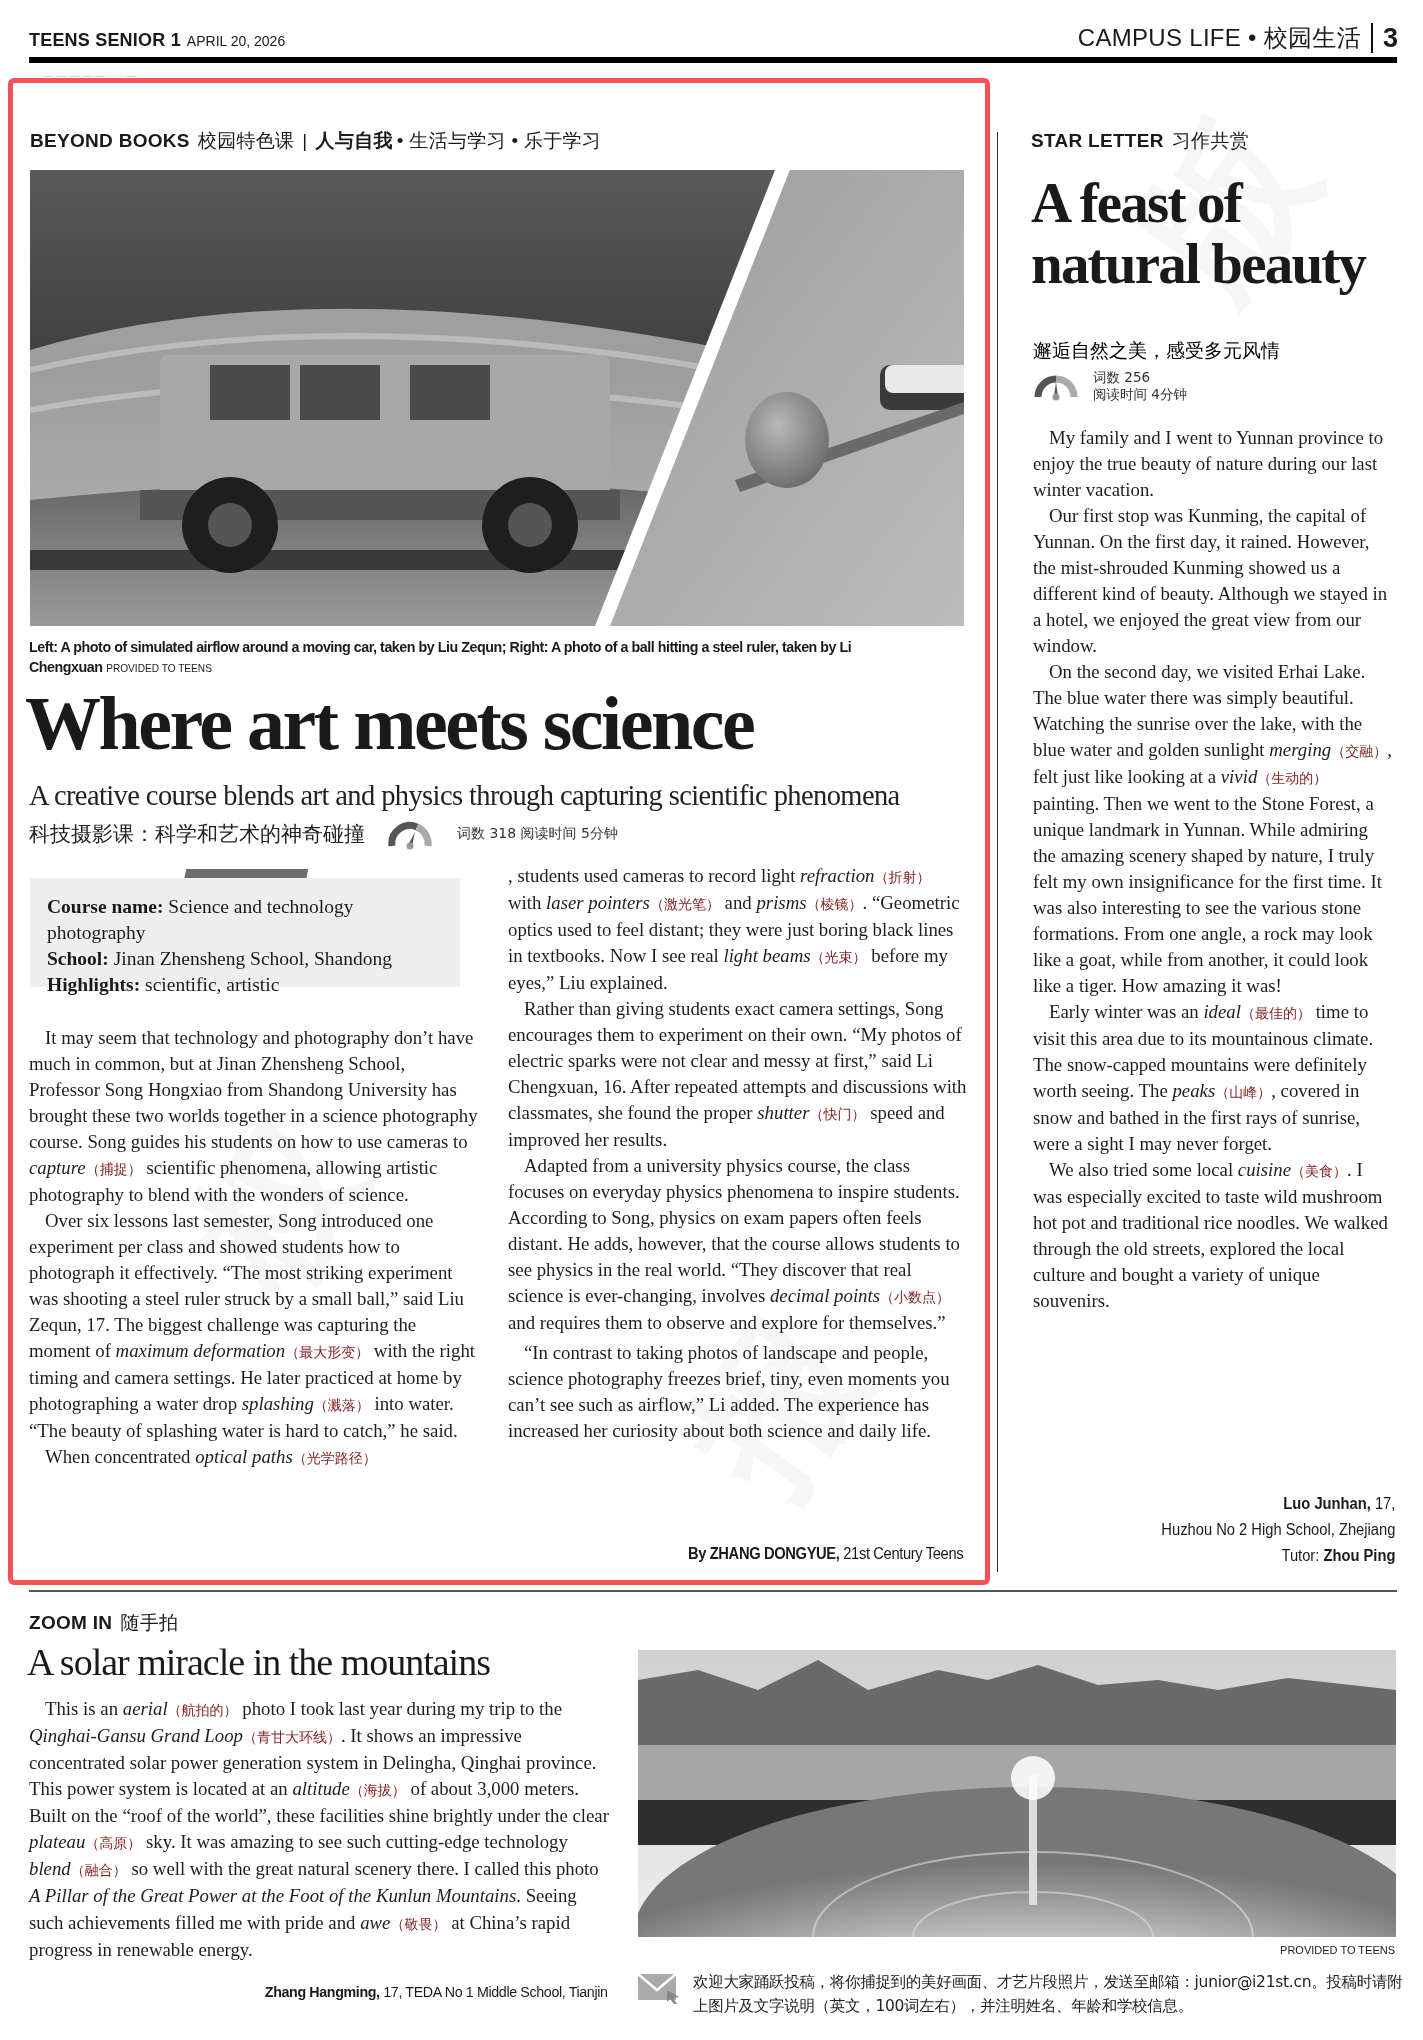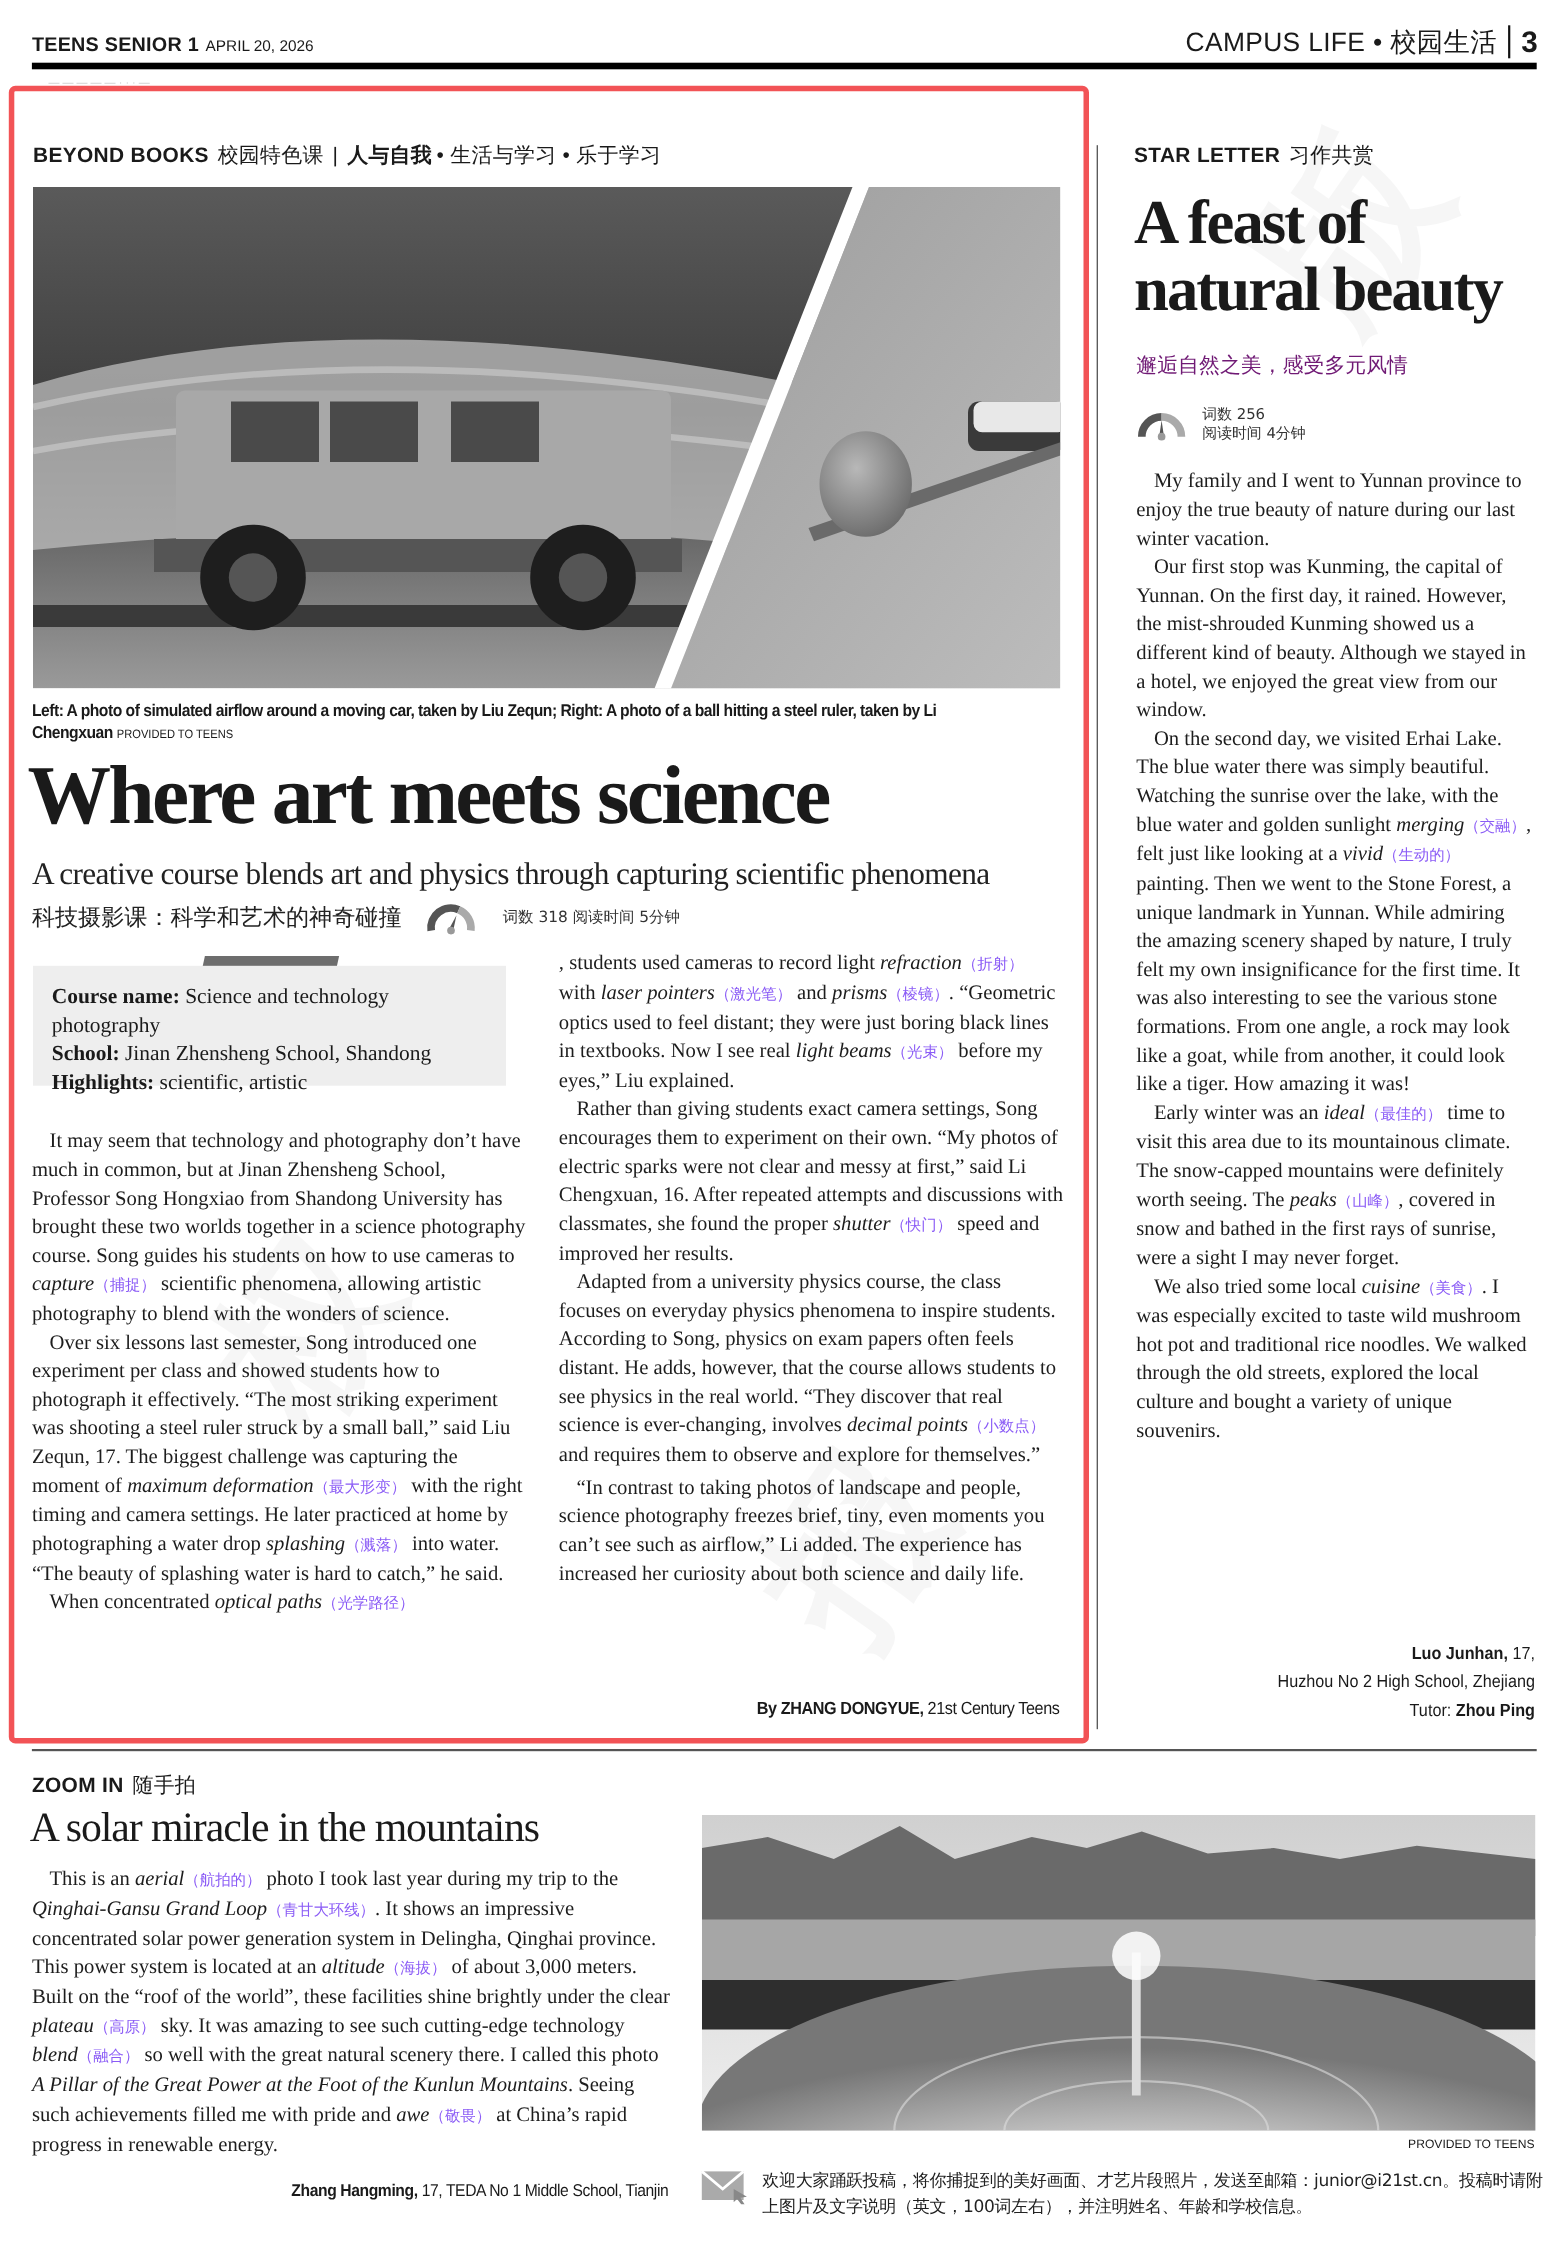--- a/index.html
+++ b/index.html
@@ -47,33 +47,33 @@
   
   #info-tab { left: 185px; top: 869px; width: 122px; height: 12px; background: #6d6d6d; transform: skewX(-12deg); }
   #info-box { left: 30px; top: 878px; width: 430px; height: 109px; background: #eeeeee; padding: 16px 17px; font-size: 19.5px; line-height: 26px; }
   #info-box b { font-weight: 700; }
 
   
   .col { font-size: 18.8px; line-height: 26px; text-align: left; color: #1d1d1d; }
   .col p { text-indent: 16px; }
   .col p.noindent { text-indent: 0; }
   .col i { font-style: italic; }
-  .col .zh { font-family: "DejaVu Sans", sans-serif; font-size: 14px; color: #8b5cf6; }
+  .col .zh { font-family: "DejaVu Sans", sans-serif; font-size: 14px; color: #7f1d1d; }
   #col-a { left: 29px; top: 1025px; width: 450px; }
   #col-b { left: 508px; top: 863px; width: 460px; }
   #byline-main { right: 460px; top: 1545px; font-size: 16px; font-family: "Liberation Sans", sans-serif; letter-spacing: -0.4px; transform: scaleX(0.92); transform-origin: right top; }
   #byline-main b { font-weight: 700; }
 
   
   #v-divider { left: 997px; top: 132px; width: 1px; height: 1440px; background: #333; }
 
   
   #kicker-star { left: 1031px; top: 128px; }
   #star-title { left: 1031px; top: 172px; font-size: 57px; font-weight: 700; line-height: 61px; letter-spacing: -1.8px; width: 380px; }
-  #star-zh { left: 1033px; top: 319px; font-size: 19px; font-family: "DejaVu Sans", sans-serif; color: #701a75; }
+  #star-zh { left: 1033px; top: 338px; font-size: 19px; font-family: "DejaVu Sans", sans-serif; color: #000000; }
   #star-meta { left: 1033px; top: 369px; display: flex; gap: 14px; }
   #star-meta .meta-text { font-family: "DejaVu Sans", sans-serif; font-size: 13.5px; line-height: 17px; color: #333; }
   #col-star { left: 1033px; top: 425px; width: 362px; font-size: 18.8px; line-height: 26px; }
   #star-sign { right: 28px; top: 1491px; text-align: right; font-family: "Liberation Sans", sans-serif; font-size: 16px; line-height: 26px; transform: scaleX(0.92); transform-origin: right top; }
   #star-sign b { font-weight: 700; }
 
   
   #h-rule { left: 29px; top: 1590px; width: 1368px; height: 2px; background: #555; }
   #kicker-zoom { left: 29px; top: 1610px; }
   #zoom-title { left: 27px; top: 1640px; font-size: 38px; font-weight: 400; letter-spacing: -1px; white-space: nowrap; }

